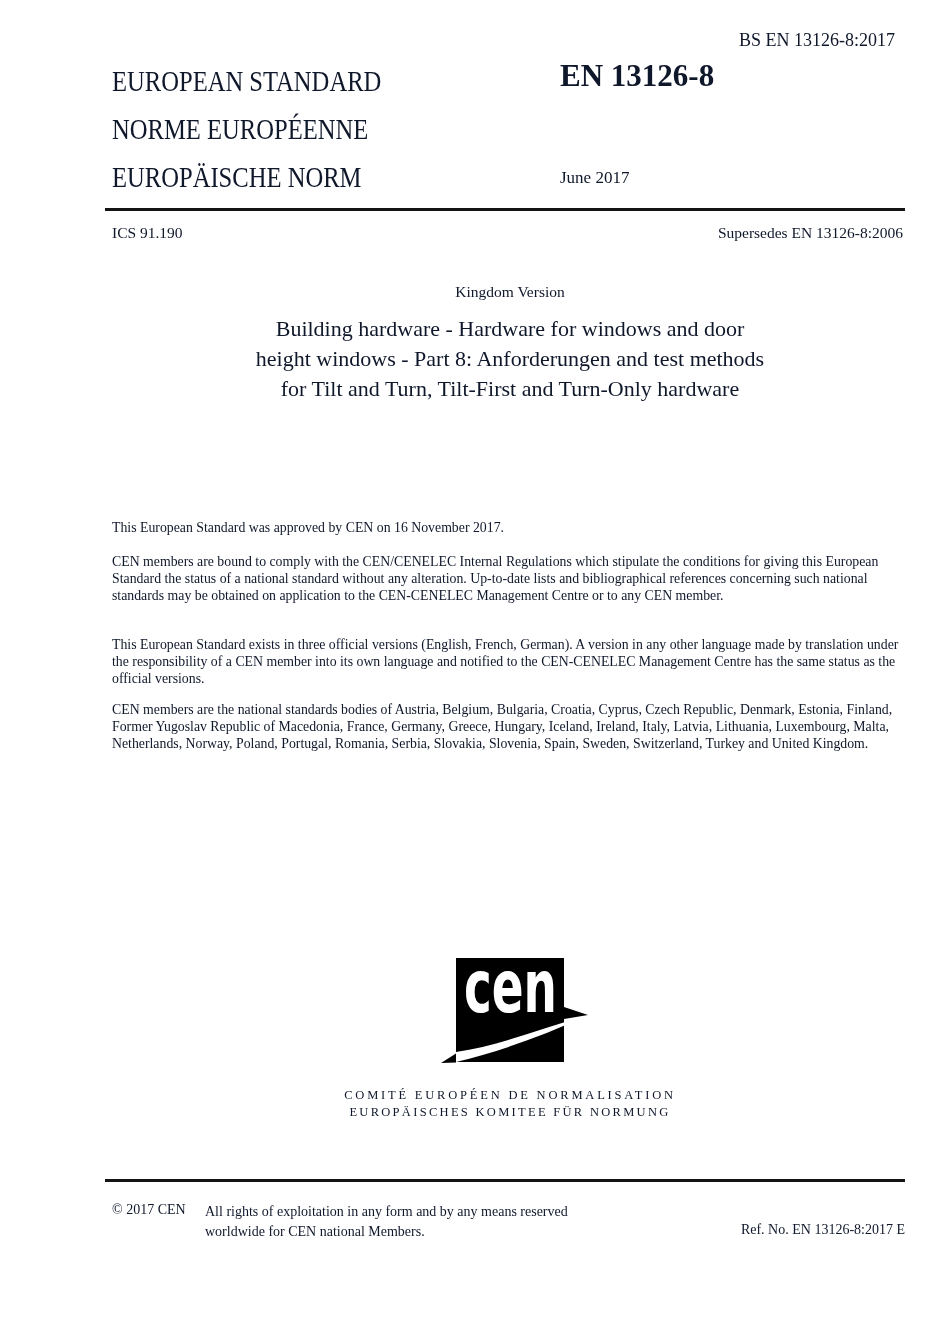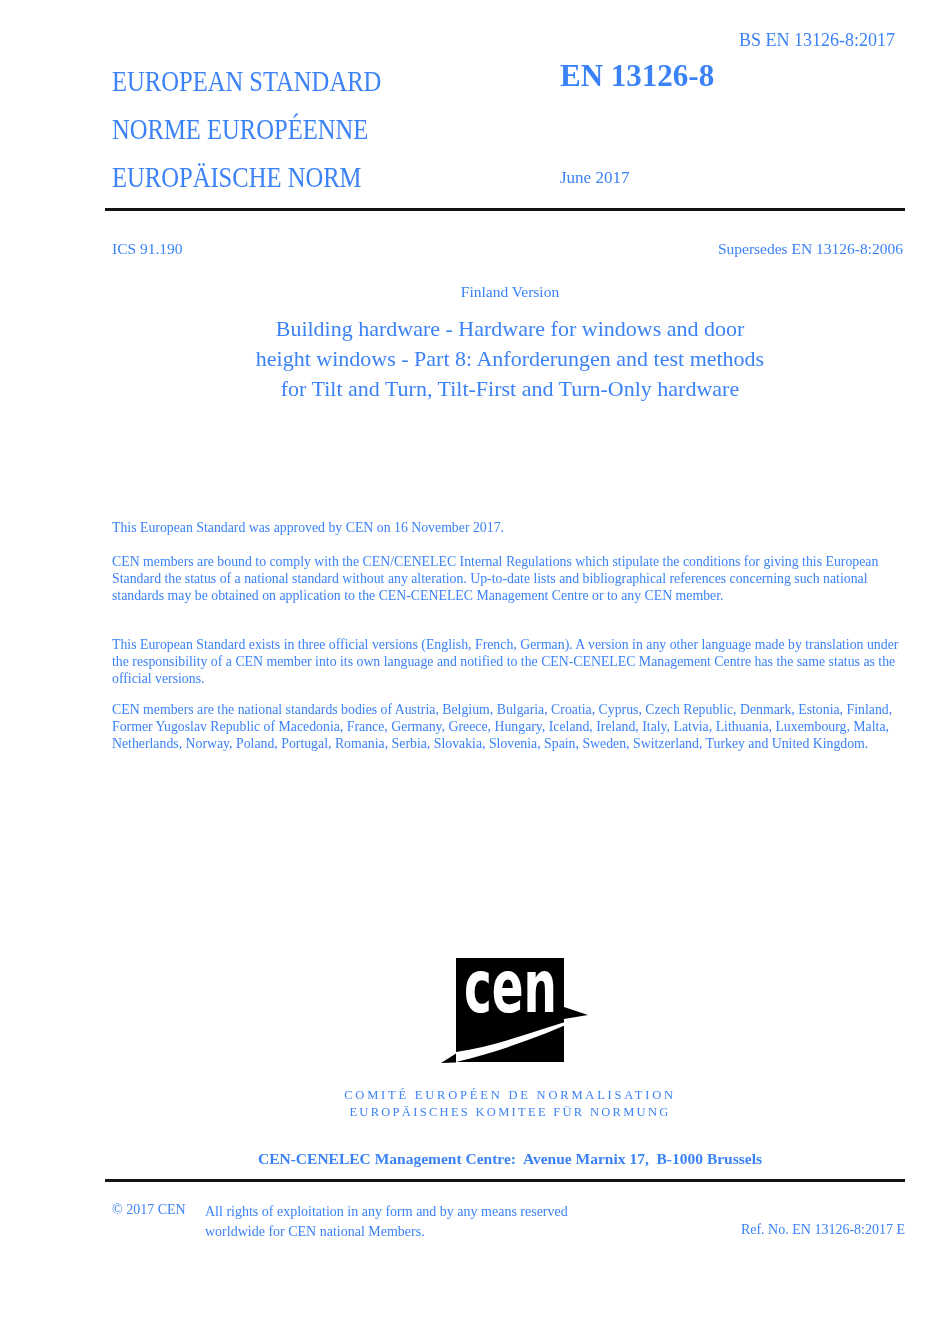--- a/index.html
+++ b/index.html
@@ -2,36 +2,36 @@
 <html><head>
 <meta charset="utf-8">
 <style>
   html,body{margin:0;padding:0;background:#e8e8e8;}
   .page{
     position:relative;
     width:950px;height:1344px;
     margin:0 auto;
     background:#ffffff;
     font-family:"Liberation Serif","DejaVu Serif",serif;
-    color:#3b82f6;
+    color:#0f172a;
     overflow:hidden;
     text-decoration:underline;
   }
   .bs-ref{position:absolute;top:30px;right:55px;font-size:18px;white-space:nowrap;}
   .std-name{position:absolute;left:112px;font-size:30px;white-space:nowrap;
     transform:scaleX(0.82);transform-origin:0 0;}
   .std-name.l1{top:64px}
   .std-name.l2{top:112px}
   .std-name.l3{top:160px}
   .std-number{position:absolute;left:560px;top:58px;font-size:31px;font-weight:bold;white-space:nowrap;}
   .std-date{position:absolute;left:560px;top:168px;font-size:17px;white-space:nowrap;}
   .rule{position:absolute;left:105px;right:45px;height:3px;background:#141414;}
   .rule-top{top:208px}
   .rule-bottom{top:1179px}
-  .meta-row{position:absolute;left:112px;right:47px;top:240px;display:flex;
+  .meta-row{position:absolute;left:112px;right:47px;top:224px;display:flex;
     justify-content:space-between;font-size:15.5px;}
   .version-label{position:absolute;left:110px;right:40px;top:283px;text-align:center;font-size:15.5px;}
   .doc-title{position:absolute;left:110px;right:40px;top:314px;margin:0;text-align:center;
     font-size:22px;font-weight:normal;line-height:30px;white-space:pre-line;}
   .subtitle{position:absolute;top:427px;font-size:13px;line-height:16.5px;text-align:center;white-space:pre-line;}
   .subtitle-fr{left:105px;width:360px;}
   .subtitle-de{left:550px;width:362px;}
   .body-p{position:absolute;left:112px;width:794px;margin:0;font-size:13.8px;line-height:16.9px;}
   .p1{top:520px}.p2{top:554px}.p3{top:637px}.p4{top:702px}
   .cen-logo{position:absolute;left:438px;top:954px;width:160px;height:115px;}
@@ -59,21 +59,21 @@
   <div class="std-number">EN 13126-8</div>
   <div class="std-date">June 2017</div>
 
   <div class="rule rule-top"></div>
 
   <div class="meta-row">
     <span>ICS 91.190</span>
     <span>Supersedes EN 13126-8:2006</span>
   </div>
 
-  <div class="version-label">Finland Version</div>
+  <div class="version-label">Kingdom Version</div>
 
   <h1 class="doc-title">Building hardware - Hardware for windows and door
 height windows - Part 8: Anforderungen and test methods
 for Tilt and Turn, Tilt-First and Turn-Only hardware</h1>
 
 
   <p class="body-p p1">This European Standard was approved by CEN on 16 November 2017.</p>
   <p class="body-p p2">CEN members are bound to comply with the CEN/CENELEC Internal Regulations which stipulate the conditions for giving this European Standard the status of a national standard without any alteration. Up-to-date lists and bibliographical references concerning such national standards may be obtained on application to the CEN-CENELEC Management Centre or to any CEN member.</p>
   <p class="body-p p3">This European Standard exists in three official versions (English, French, German). A version in any other language made by translation under the responsibility of a CEN member into its own language and notified to the CEN-CENELEC Management Centre has the same status as the official versions.</p>
   <p class="body-p p4">CEN members are the national standards bodies of Austria, Belgium, Bulgaria, Croatia, Cyprus, Czech Republic, Denmark, Estonia, Finland, Former Yugoslav Republic of Macedonia, France, Germany, Greece, Hungary, Iceland, Ireland, Italy, Latvia, Lithuania, Luxembourg, Malta, Netherlands, Norway, Poland, Portugal, Romania, Serbia, Slovakia, Slovenia, Spain, Sweden, Switzerland, Turkey and United Kingdom.</p>
@@ -87,21 +87,20 @@
     <path d="M 18 108 C 60 98, 105 82, 150 61 C 108 73, 60 92, 18 98 Z" fill="#ffffff"></path>
 
     <path d="M 126 53 L 150 61 L 126 65 Z" fill="#000000"></path>
 
     <text x="26" y="40" textLength="93" lengthAdjust="spacingAndGlyphs" transform="scale(1,1.45)" font-family="DejaVu Sans, sans-serif" font-weight="bold" font-size="50" fill="#ffffff">cen</text>
   </svg>
 
   <div class="committee c3">EUROPÄISCHES KOMITEE FÜR NORMUNG</div>
   <div class="committee c2">COMITÉ EUROPÉEN DE NORMALISATION</div>
 
-  <div class="mgmt">CEN-CENELEC Management Centre:  Avenue Marnix 17,  B-1000 Brussels</div>
 
   <div class="rule rule-bottom"></div>
 
   <div class="copyright">© 2017 CEN</div>
   <div class="rights">All rights of exploitation in any form and by any means reserved
 worldwide for CEN national Members.</div>
   <div class="ref-no">Ref. No. EN 13126-8:2017 E</div>
 
 </div>
 

